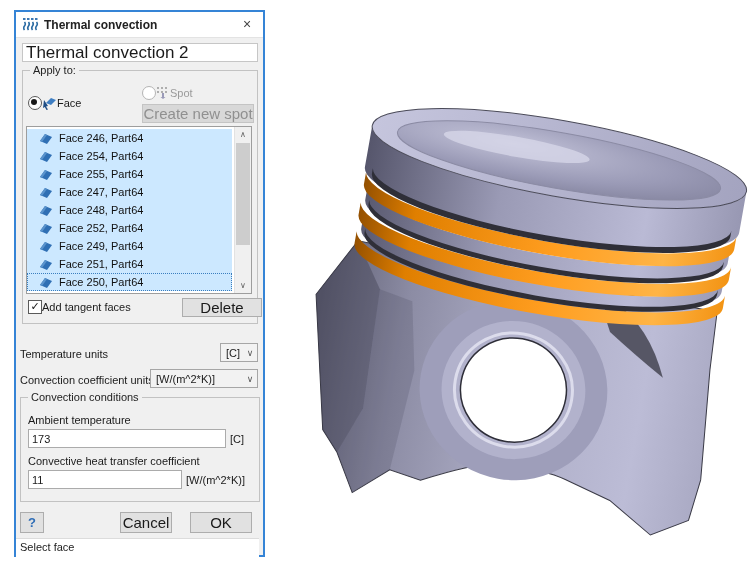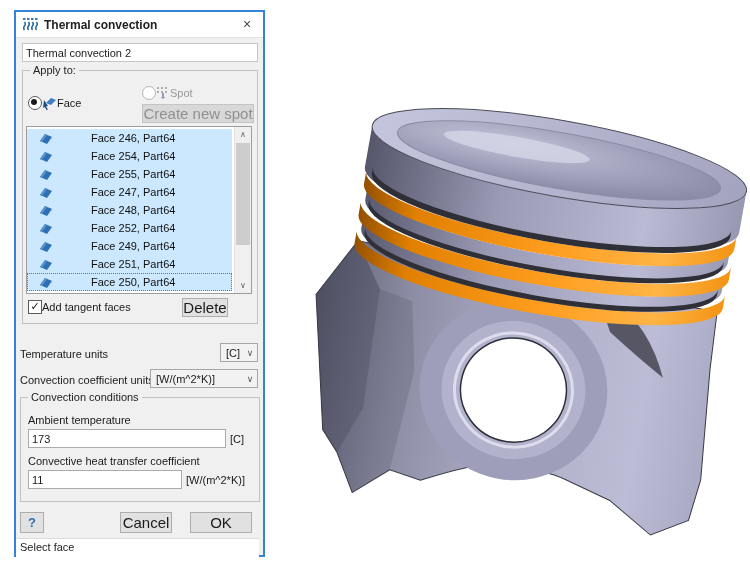--- a/index.html
+++ b/index.html
@@ -7,37 +7,37 @@
        font-family:"Liberation Sans", sans-serif;-webkit-font-smoothing:antialiased;}
   .abs{position:absolute;}
 
   
   .dialog{left:14px;top:10px;width:247px;height:543px;background:#f0f0f0;
           border:2px solid #3584d6;font-size:11px;color:#1a1a1a;}
   .titlebar{left:0;top:0;width:100%;height:25px;background:#ffffff;border-bottom:1px solid #e3e3e3;}
   .title-text{left:28px;top:6px;font-size:12px;font-weight:600;color:#222;}
   .close-btn{right:8px;top:4px;font-size:14px;color:#444;cursor:default;width:16px;text-align:center;}
   .name-field{left:6px;top:31px;width:228px;height:15px;background:#fff;border:1px solid #c6c6c6;
-              font-size:11px;padding:1px 3px;color:#1a1a1a;font-family:"Liberation Sans",sans-serif;}
+              font-size:17px;padding:1px 3px;color:#1a1a1a;font-family:"Liberation Sans",sans-serif;}
   .groupbox{border:1px solid #c2c2c2;background:transparent;}
   .group-label{background:#f0f0f0;padding:0 3px;font-size:11px;color:#222;}
   #group-apply{left:6px;top:58px;width:234px;height:252px;}
   #group-cond{left:4px;top:385px;width:238px;height:103px;}
 
   .radio{width:12px;height:12px;border:1px solid #5a5a5a;border-radius:50%;background:#fff;display:inline-block;}
   .radio.sel::after{content:"";display:block;width:6px;height:6px;border-radius:50%;background:#1a1a1a;margin:2px;}
   .radio.dis{border-color:#b4b4b4;}
   .rowline{display:flex;align-items:center;}
 
   .btn{background:#e1e1e1;border:1px solid #adadad;font-size:15px;color:#1a1a1a;
        text-align:center;font-family:"Liberation Sans",sans-serif;padding:0;}
   .btn.disabled{background:#d8d8d8;border-color:#c4c4c4;color:#909090;}
 
   .facelist{left:10px;top:114px;width:224px;height:166px;background:#fff;border:1px solid #9d9d9d;overflow:hidden;}
-  .face-row{height:18px;display:flex;align-items:center;padding-left:12px;background:#cce8ff;width:193px;gap:32px;}
+  .face-row{height:18px;display:flex;align-items:center;padding-left:12px;background:#cce8ff;width:193px;}
   .face-row .lbl{margin-left:6px;font-size:11px;color:#111;white-space:nowrap;}
   .face-row.focused{outline:1px dotted #3a7ebf;outline-offset:-1px;}
   .scrollbar{position:absolute;right:0;top:0;width:16px;height:100%;background:#f0f0f0;border-left:1px solid #e2e2e2;}
   .sb-arrow{position:absolute;left:0;width:16px;height:15px;color:#606060;font-size:8px;line-height:15px;text-align:center;}
   .sb-thumb{position:absolute;left:1px;top:16px;width:14px;height:102px;background:#cdcdcd;}
 
   .checkbox{width:12px;height:12px;border:1px solid #5a5a5a;background:#fff;display:inline-block;
             font-size:11px;line-height:11px;text-align:center;color:#111;}
 
   .combo{background:#f2f2f2;border:1px solid #a6a6a6;display:flex;align-items:center;height:17px;}
@@ -180,21 +180,21 @@
       <div class="sb-arrow" style="top:0;">∧</div>
       <div class="sb-thumb"></div>
       <div class="sb-arrow" style="bottom:0;">∨</div>
     </div>
   </div>
 
   <div class="abs rowline" style="left:12px;top:288px;">
     <span class="checkbox">✓</span>
     <span>Add tangent faces</span>
   </div>
-  <button class="abs btn" style="left:166px;top:286px;width:46px;height:19px;">Delete</button>
+  <button class="abs btn" style="left:166px;top:286px;width:80px;height:19px;">Delete</button>
 
   <span class="abs static" style="left:4px;top:336px;">Temperature units</span>
   <div class="abs combo" style="left:204px;top:331px;width:36px;">
     <span class="val">[C]</span>
     <span class="chev">∨</span>
   </div>
 
   <span class="abs static" style="left:4px;top:362px;">Convection coefficient units</span>
   <div class="abs combo" style="left:134px;top:357px;width:106px;">
     <span class="val">[W/(m^2*K)]</span>

